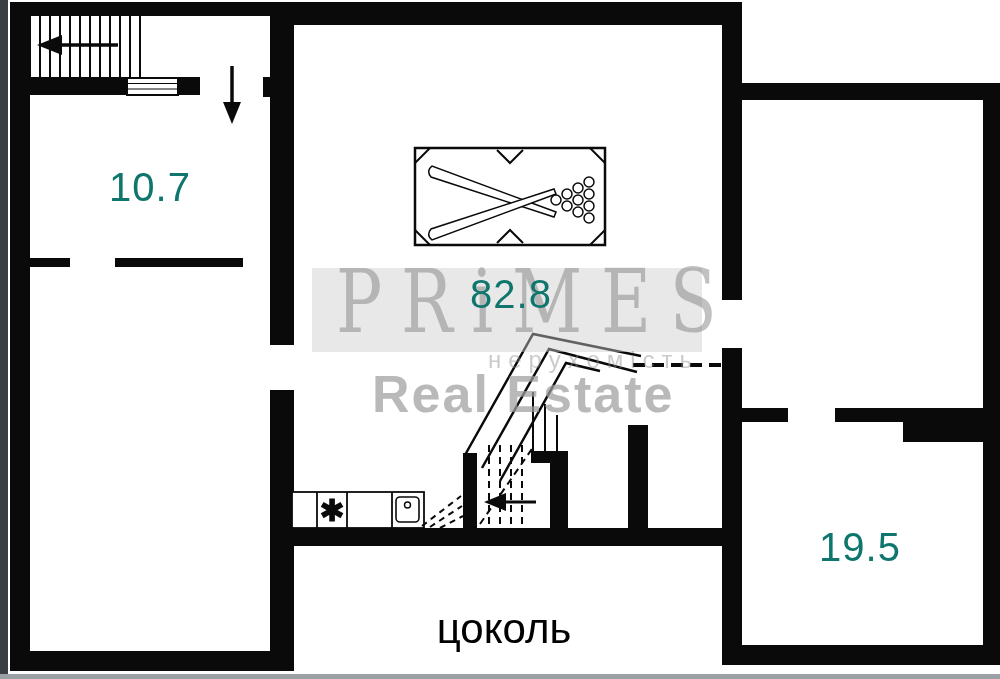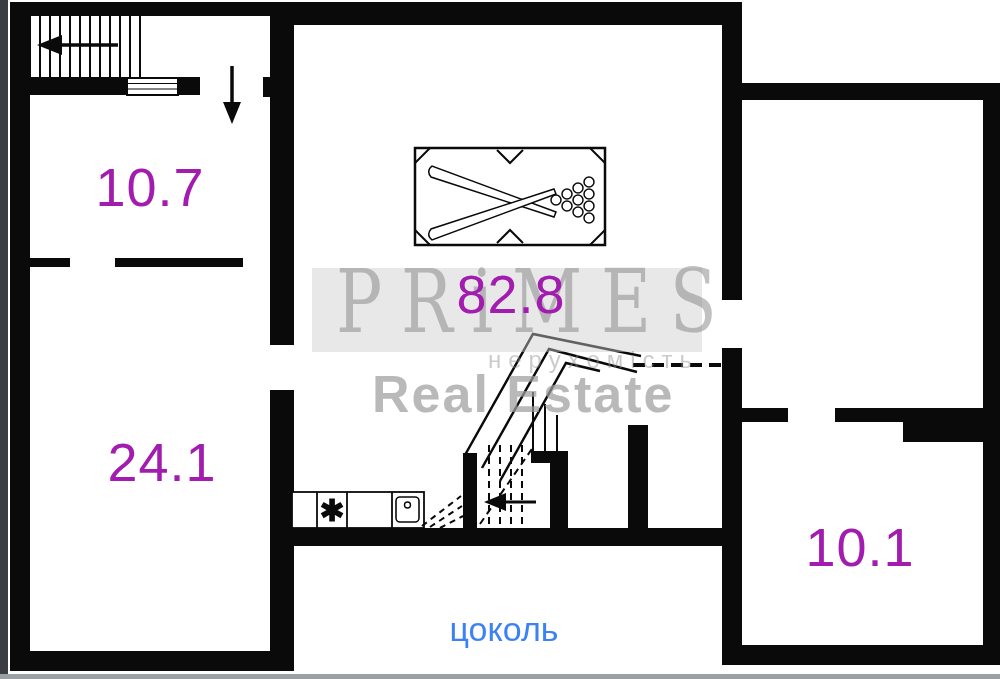--- a/index.html
+++ b/index.html
@@ -1,24 +1,24 @@
 <!DOCTYPE html>
 <html><head>
 <meta charset="utf-8">
 <style>
   html,body{margin:0;padding:0;background:#ffffff;}
   #plan{position:relative;width:1000px;height:679px;background:#ffffff;overflow:hidden;
         font-family:"Liberation Sans",sans-serif;}
   .w{position:absolute;background:#0a0a0a;}
   .edge-left{position:absolute;left:0;top:0;width:8px;height:679px;background:#3a3d42;}
   .edge-bottom{position:absolute;left:0;top:674px;width:1000px;height:5px;background:#9aa0a4;}
-  .room-label{position:absolute;transform:translate(-50%,-50%);color:#a21caf;
-              font-size:54px;letter-spacing:1px;white-space:nowrap;}
-  .floor-label{position:absolute;transform:translate(-50%,-50%);color:#3b82f6;
-               font-size:34px;white-space:nowrap;}
+  .room-label{position:absolute;transform:translate(-50%,-50%);color:#0f766e;
+              font-size:40px;letter-spacing:1px;white-space:nowrap;}
+  .floor-label{position:absolute;transform:translate(-50%,-50%);color:#000000;
+               font-size:42px;white-space:nowrap;}
   .wm-band{position:absolute;left:312px;top:268px;width:390px;height:84px;
            background:rgba(203,203,203,0.45);}
   .wm-brand{position:absolute;left:336px;top:252px;width:340px;
             font-family:"DejaVu Serif",serif;font-size:88px;line-height:100px;
             color:rgba(125,125,125,0.48);letter-spacing:24px;transform:scaleX(0.78);
             transform-origin:left top;white-space:nowrap;}
   .wm-sub{position:absolute;left:372px;top:364px;font-size:52px;font-weight:bold;
           color:rgba(158,158,158,0.72);letter-spacing:2px;white-space:nowrap;text-align:center;}
   .wm-tag{position:absolute;left:488px;top:346px;font-size:24px;
           color:rgba(140,140,140,0.45);letter-spacing:7px;white-space:nowrap;}
@@ -156,18 +156,17 @@
 
   <div class="wm-band"></div>
   <div class="wm-brand">PRiMES</div>
   <div class="wm-tag">нерухомість</div>
   <div class="wm-sub">Real Estate</div>
 
   <div class="stove">✱</div>
 
   <div class="room-label" style="left:150px;top:187px">10.7</div>
   <div class="room-label" style="left:511px;top:294px">82.8</div>
-  <div class="room-label" style="left:162px;top:462px">24.1</div>
-  <div class="room-label" style="left:860px;top:547px">10.1</div>
+  <div class="room-label" style="left:860px;top:547px">19.5</div>
 
   <div class="floor-label" style="left:504px;top:629px">цоколь</div>
 
 </div>
 
 </body></html>

